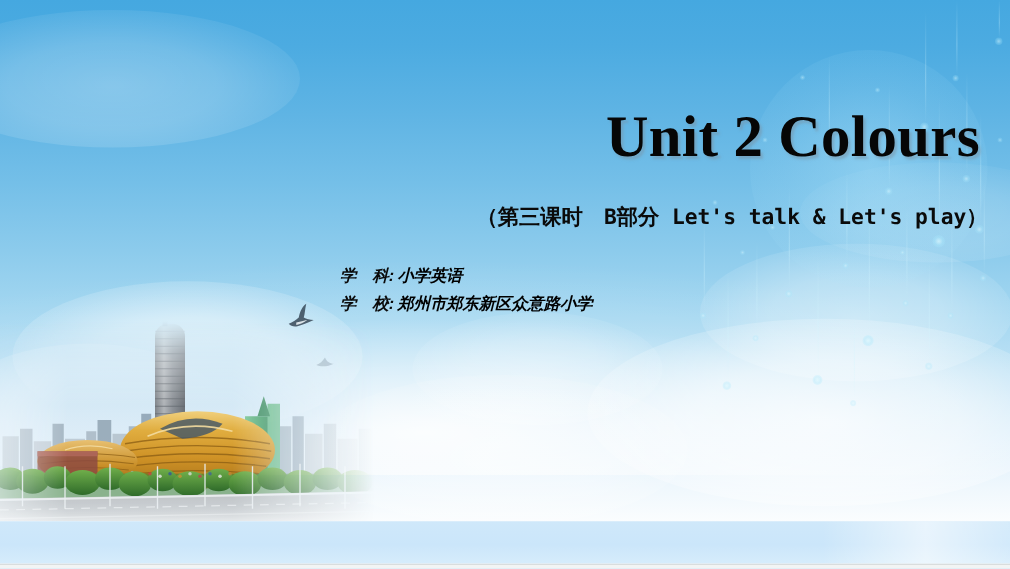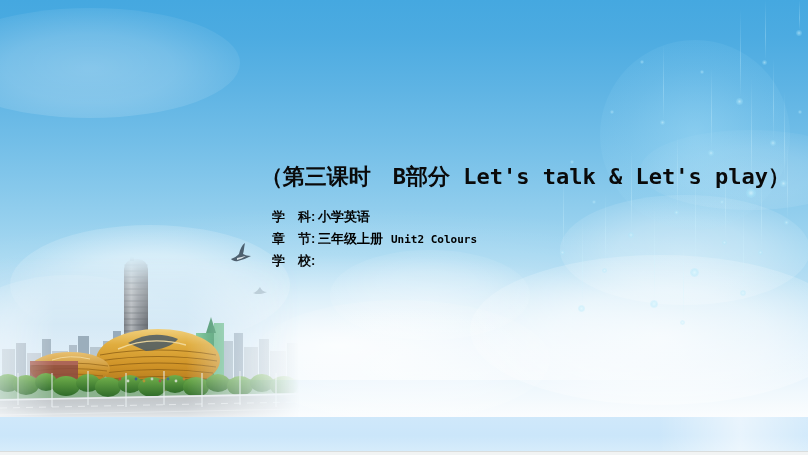--- a/index.html
+++ b/index.html
@@ -160,36 +160,37 @@
     text-shadow: 2px 2px 2px rgba(120,150,170,0.55);
     white-space: nowrap;
   }
   .subtitle {
     position: absolute;
     left: 0; top: 162px;
     width: 790px;
     text-align: right;
     font-family: "DejaVu Sans Mono", "Liberation Mono", monospace;
     font-weight: bold;
-    font-size: 22px;
+    font-size: 17px;
     color: #0a0a0a;
     letter-spacing: 0px;
     white-space: nowrap;
   }
 
   .info-list {
     position: absolute;
     left: 272px;
     top: 208px;
   }
   .info-row {
     display: flex;
-    align-items: flex-start;
+    align-items: flex-end;
     height: 22px;
     white-space: nowrap;
+    font-style: italic;
   }
   .info-label {
     width: 46px;
     font-size: 13px;
     font-weight: bold;
     color: #0a0a0a;
     letter-spacing: 0px;
   }
   .info-value {
     font-size: 13px;
@@ -461,34 +462,32 @@
       <path d="M3 17 C6 16 9 14 11 12 C12 7 14 3 17 1 C16 5 16 9 15 12 C17 13 20 14 23 14 C19 16 14 18 10 19 C7 19.6 4.6 18.8 3 17 Z" fill="#2b3b4a" opacity="0.78"></path>
       <path d="M9 16 C12 15.4 15 14.6 18 13.8 C15 16 12 17.4 9 18 Z" fill="#f4fafd" opacity="0.85"></path>
     </svg>
   </div>
   <div class="bird b2">
     <svg width="16" height="12" viewBox="0 0 16 12" xmlns="http://www.w3.org/2000/svg">
       <path d="M1 9 C4 8 6 6 8 3 C9 6 12 8 15 8 C11 10 5 11 1 9 Z" fill="#3c4e5e" opacity="0.45"></path>
     </svg>
   </div>
 
+  <div class="title">Unit 2 Colours</div>
 
   <div class="subtitle">（第三课时　B部分 Let's talk &amp; Let's play）</div>
 
   <div class="info-list" id="info-list">
       <div class="info-row">
         <span class="info-label">学　科:</span>
         <span class="info-value">小学英语</span>
       </div>
       <div class="info-row">
-        <span class="info-label">章　节:</span>
-        <span class="info-value">三年级上册<span class="en">Unit2 Colours</span></span>
-      </div>
-      <div class="info-row">
         <span class="info-label">学　校:</span>
+        <span class="info-value">郑州市郑东新区众意路小学</span>
       </div>
     </div>
 
   <div class="bottom-band"></div>
   <div class="band-sheen"></div>
   <div class="bottom-band-edge"></div>
 
 </div>
 
 </body></html>

